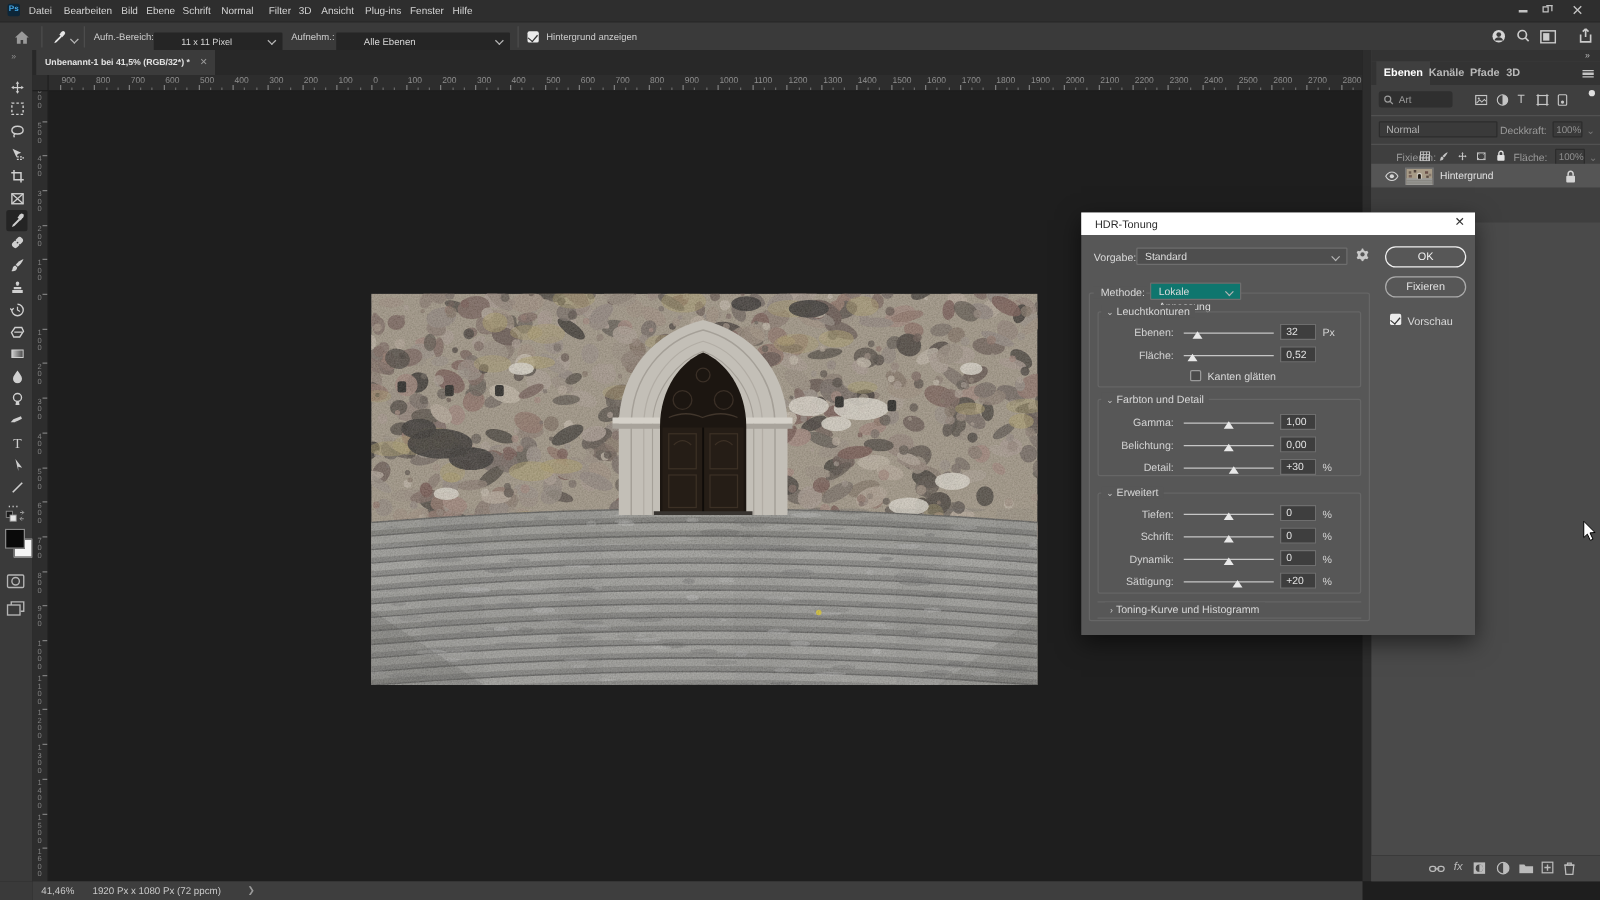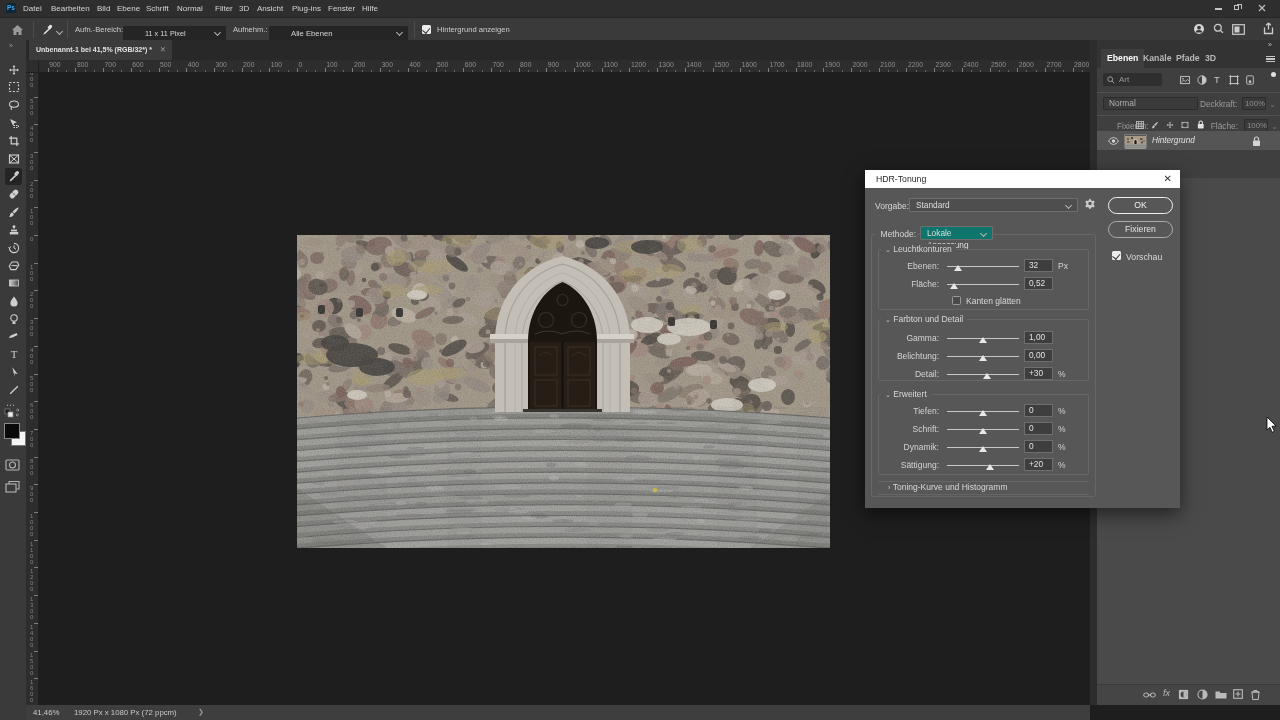--- a/index.html
+++ b/index.html
@@ -1614,21 +1614,21 @@
           <rect x="6" y="1" width="2" height="2" fill="#52453e"></rect>
 <rect x="15" y="2" width="2.5" height="2" fill="#6a4f48"></rect>
           <rect x="18" y="4" width="2" height="2" fill="#84756a"></rect>
 <rect x="2" y="5" width="2.5" height="2" fill="#77625a"></rect>
           <rect x="16" y="5.5" width="2" height="1.8" fill="#5a4b42"></rect>
 <path d="M8.5 8 L8.5 4.2 Q10.5 2.2 12.5 4.2 L12.5 8 Z" fill="#d0cbc2"></path>
 <path d="M9.3 8 L9.3 4.8 Q10.5 3.4 11.7 4.8 L11.7 8 Z" fill="#221c17"></path>
 <line x1="0" y1="9.6" x2="21" y2="9.6" stroke="#77766f" stroke-width="0.5"></line>
 <line x1="0" y1="11.4" x2="21" y2="11.4" stroke="#77766f" stroke-width="0.5"></line>
 </svg></div>
-    <div class="abs" style="left:55px;top:5px;color:#e0e0e0;font-size:8.2px;font-style:italic">Hintergrund</div>
+    <div class="abs" style="left:55px;top:5px;color:#e0e0e0;font-size:8.2px;">Hintergrund</div>
     <svg class="abs" style="left:155px;top:5px" width="9" height="11" viewBox="0 0 9 11">
         <rect x="1" y="4.5" width="7" height="5.5" rx="0.8" fill="#d5d5d5"></rect>
         <path d="M2.5 4.5V3a2 2 0 0 1 4 0v1.5" fill="none" stroke="#d5d5d5" stroke-width="1.2"></path>
       </svg>
   </div>
     <div style="position:absolute;left:0;bottom:20px;width:183px;height:1px;background:#3a3a3a"></div>
   <div style="position:absolute;left:0;bottom:0;width:183px;height:20px;background:#454545">
     <svg class="abs" style="left:46px;top:6px" width="13" height="8" viewBox="0 0 13 8">
         <rect x="0.7" y="2" width="5" height="4" rx="2" fill="none" stroke="#bbb"></rect>
         <rect x="7.3" y="2" width="5" height="4" rx="2" fill="none" stroke="#bbb"></rect>

